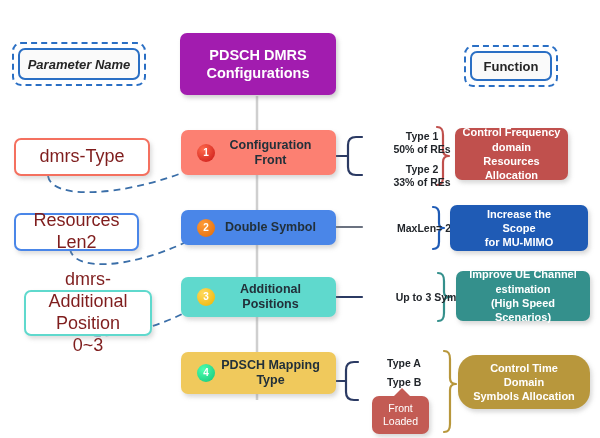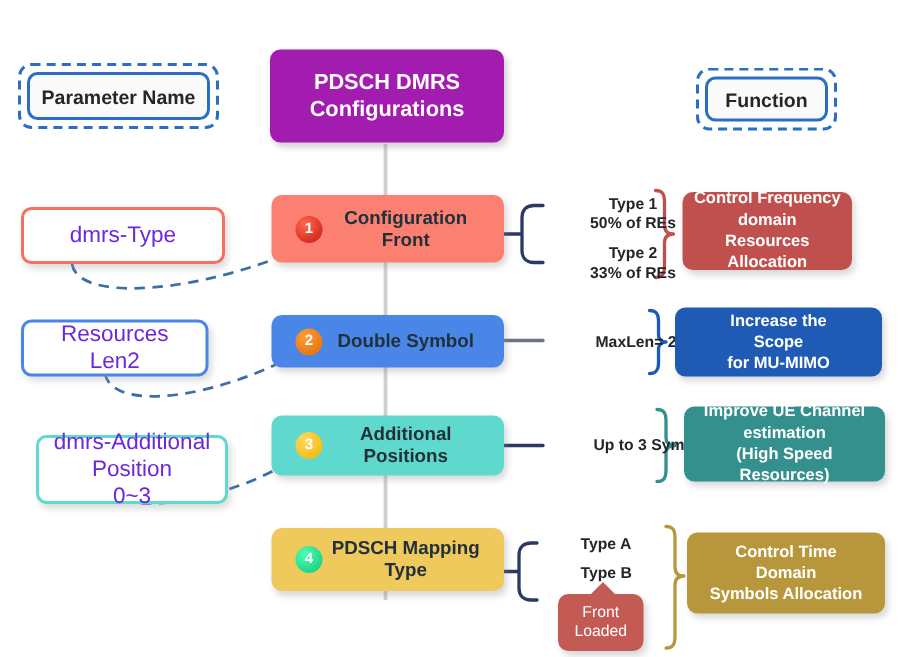--- a/index.html
+++ b/index.html
@@ -58,22 +58,22 @@
   }
 
   
   .param-box {
     position: absolute;
     background: #ffffff;
     border-radius: 7px;
     border: 2px solid #888;
     display: flex; align-items: center; justify-content: center;
     text-align: center;
-    font-size: 15px;
-    color: #6d28d9;
+    font-size: 18px;
+    color: #7f1d1d;
     line-height: 1.22;
     box-shadow: 2px 3px 4px rgba(150,150,150,0.32);
   }
 
   
   .cat-box {
     position: absolute;
     border-radius: 7px;
     display: flex; align-items: center;
     font-weight: bold;
@@ -187,21 +187,21 @@
              M346,370 C346,365 349,362 354,362 L358,362
              M346,392 C346,397 349,400 354,400 L358,400" fill="none" stroke="#2b3a63" stroke-width="2.2" stroke-linecap="round" stroke-linejoin="round"></path>
 
     <path d="M444,351 C449,351 450,354 450,359 L450,378
              C450,383 453,384 456,384
              C453,384 450,385 450,390 L450,424
              C450,429 449,432 444,432" fill="none" stroke="#b8973c" stroke-width="2.2" stroke-linecap="round" stroke-linejoin="round"></path>
   </svg>
 
   <div class="legend-wrap" style="left:12px; top:42px; width:134px; height:44px;">
-    <div class="legend-inner" style="font-size:13px;">Parameter Name</div>
+    <div class="legend-inner" style="font-size:13px;font-style:italic;">Parameter Name</div>
   </div>
 
   <div class="title-box" style="left:180px; top:33px; width:156px; height:62px; white-space:pre-line;">PDSCH DMRS
 Configurations</div>
 
   <div class="legend-wrap" style="left:464px; top:45px; width:94px; height:42px;">
     <div class="legend-inner" style="font-size:13px;">Function</div>
   </div>
 
   <div class="param-box" style="left:14px; top:138px; width:136px; height:38px; border-color:#f4705f; white-space:pre-line;">dmrs-Type</div>
@@ -242,31 +242,31 @@
   <div class="cat-box" style="left:181px; top:277px; width:155px; height:40px; background:#5fd9cd;">
     <span class="badge" style="background:radial-gradient(circle at 35% 30%, #ffd95e, #eeb400);">3</span>
     <span class="cat-label" style="white-space:pre-line;">Additional
 Positions</span>
   </div>
 
   <div class="detail" style="left:358px; top:291px; width:78px;">Up to 3 Sym</div>
 
   <div class="func-box" style="left:456px; top:271px; width:134px; height:50px; background:#34908c; white-space:pre-line;">Improve UE Channel
 estimation
-(High Speed Resources)</div>
+(High Speed Scenarios)</div>
 
   <div class="cat-box" style="left:181px; top:352px; width:155px; height:42px; background:#f0c95c;">
     <span class="badge" style="background:radial-gradient(circle at 35% 30%, #4dffb0, #12c478);">4</span>
     <span class="cat-label" style="white-space:pre-line;">PDSCH Mapping
 Type</span>
   </div>
 
   <div class="detail" style="left:358px; top:357px; width:56px; text-align:left;">Type A</div>
   <div class="detail" style="left:358px; top:376px; width:56px; text-align:left;">Type B</div>
 
   <div class="callout" style="left:372px; top:396px; width:57px; height:38px; white-space:pre-line;">Front
 Loaded</div>
 
-  <div class="func-box" style="left:458px; top:355px; width:132px; height:54px; background:#b8973c; white-space:pre-line;">Control Time
+  <div class="func-box" style="left:458px; top:355px; width:132px; height:54px; background:#b8973c; white-space:pre-line;border-radius:18px;">Control Time
 Domain
 Symbols Allocation</div>
 
 </div>
 
 </body></html>

